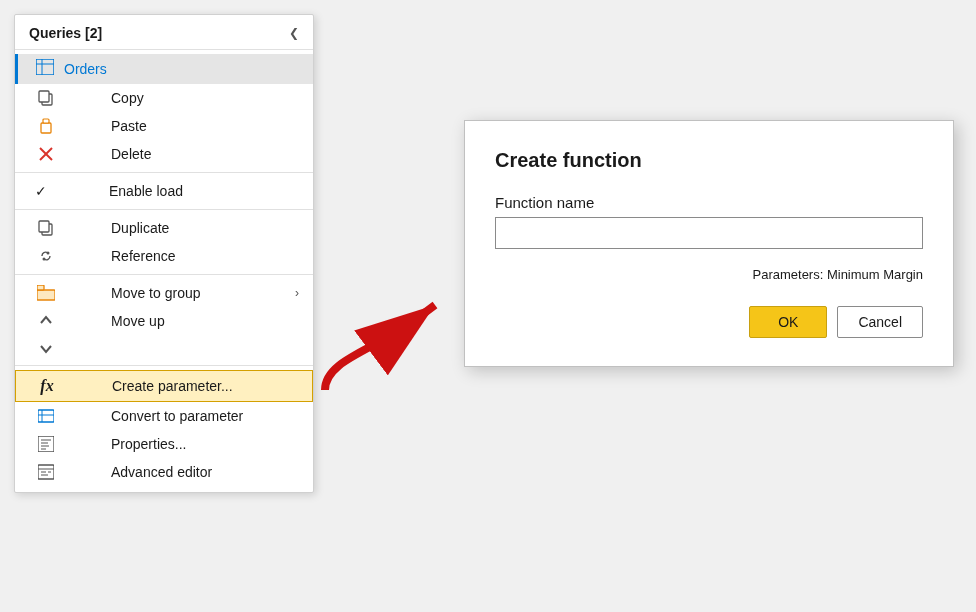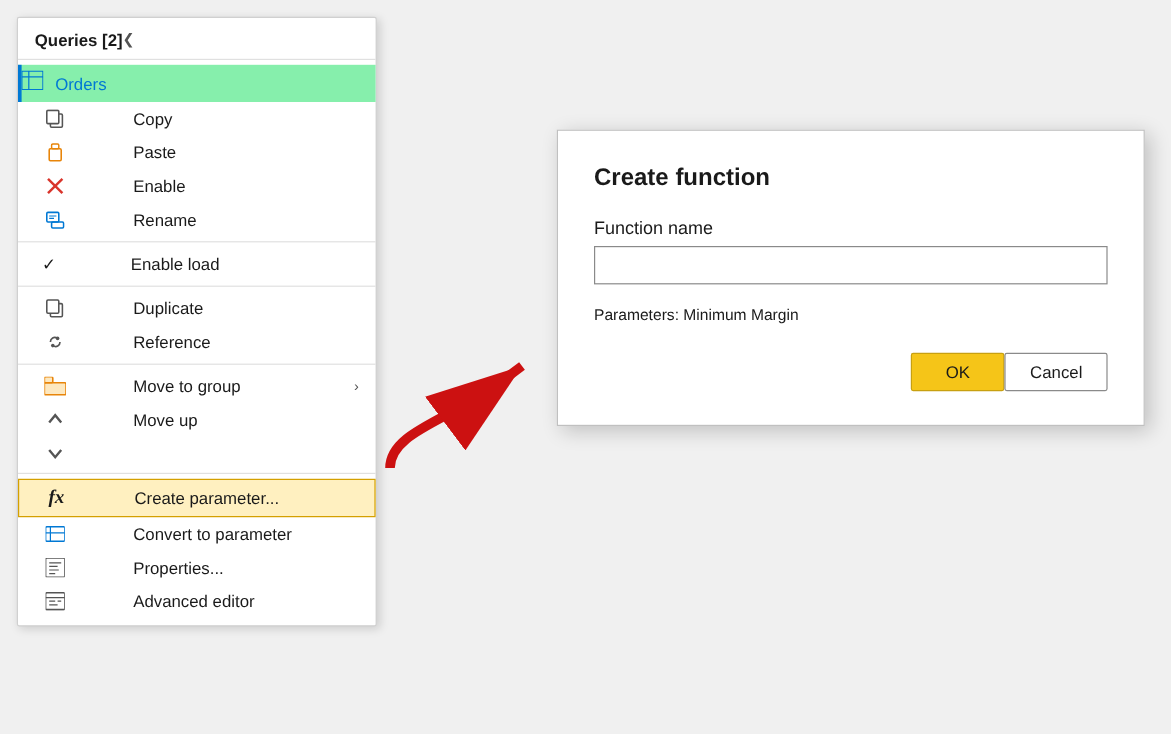--- a/index.html
+++ b/index.html
@@ -22,42 +22,43 @@
       background: #ffffff;
       border: 1px solid #d0d0d0;
       box-shadow: 2px 2px 8px rgba(0,0,0,0.15);
       border-radius: 2px;
       padding-bottom: 6px;
     }
 
     .menu-header {
       display: flex;
       align-items: center;
+      justify-content: space-between;
       padding: 10px 14px 8px 14px;
       border-bottom: 1px solid #e0e0e0;
       margin-bottom: 4px;
     }
 
     .menu-header-title {
       font-weight: 600;
       font-size: 14px;
       color: #1a1a1a;
     }
 
     .menu-header-arrow {
       font-size: 12px;
       color: #555;
       cursor: pointer;
     }
 
     .menu-selected-item {
       display: flex;
       align-items: center;
-      padding: 5px 0;
-      background: #86efac;
+      padding: 5px 18px;
+      background: #e5e5e5;
       border-left: 3px solid #0078d4;
       color: #0078d4;
       font-weight: 500;
     }
 
     .menu-selected-item .item-icon {
       margin-right: 10px;
       font-size: 16px;
       color: #0078d4;
     }
@@ -123,21 +124,21 @@
     .icon-create-fx { color: #555; font-style: italic; font-weight: bold; font-family: serif; font-size: 16px; }
     .icon-convert { color: #0078d4; }
     .icon-advanced { color: #555; }
     .icon-properties { color: #555; }
     .icon-orders { color: #0078d4; }
 
     
     .dialog {
       position: absolute;
       left: 464px;
-      top: 108px;
+      top: 120px;
       width: 490px;
       background: #ffffff;
       border: 1px solid #c0c0c0;
       box-shadow: 4px 4px 16px rgba(0,0,0,0.2);
       padding: 28px 30px 28px 30px;
     }
 
     .dialog-title {
       font-size: 20px;
       font-weight: 600;
@@ -159,26 +160,27 @@
       font-size: 14px;
       outline: none;
       background: #fff;
       margin-bottom: 18px;
     }
 
     .dialog-params {
       font-size: 13px;
       color: #1a1a1a;
       margin-bottom: 24px;
+      text-align: right;
     }
 
     .dialog-buttons {
       display: flex;
       justify-content: flex-end;
-      gap: 0;
+      gap: 10px;
     }
 
     .btn-ok {
       background: #f5c518;
       border: 1px solid #c8a010;
       color: #1a1a1a;
       padding: 7px 28px;
       font-size: 14px;
       font-weight: 500;
       cursor: pointer;
@@ -246,34 +248,23 @@
     <span class="item-label">Paste</span>
   </div>
 
   <div class="menu-item">
     <span class="item-icon icon-delete">
       <svg width="16" height="16" viewBox="0 0 16 16" fill="none">
         <line x1="2" y1="2" x2="14" y2="14" stroke="#d9342b" stroke-width="2"></line>
         <line x1="14" y1="2" x2="2" y2="14" stroke="#d9342b" stroke-width="2"></line>
       </svg>
     </span>
-    <span class="item-label">Enable</span>
-  </div>
-
-  <div class="menu-item">
-    <span class="item-icon icon-rename">
-      <svg width="16" height="16" viewBox="0 0 16 16" fill="none">
-        <rect x="1" y="2" width="10" height="8" rx="1" stroke="#0078d4" stroke-width="1.3" fill="none"></rect>
-        <rect x="5" y="10" width="10" height="5" rx="1" stroke="#0078d4" stroke-width="1.3" fill="none"></rect>
-        <line x1="3" y1="5" x2="9" y2="5" stroke="#0078d4" stroke-width="1"></line>
-        <line x1="3" y1="7" x2="7" y2="7" stroke="#0078d4" stroke-width="1"></line>
-      </svg>
-    </span>
-    <span class="item-label">Rename</span>
-  </div>
+    <span class="item-label">Delete</span>
+  </div>
+
 
   <div class="divider"></div>
 
   <div class="menu-item">
     <span class="item-check">✓</span>
     <span class="item-label">Enable load</span>
   </div>
 
   <div class="divider"></div>
 

